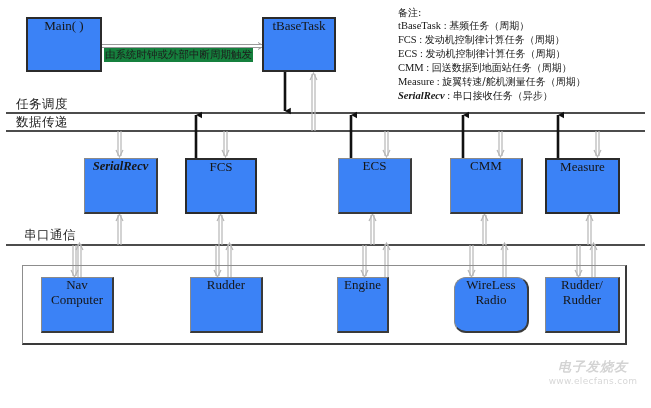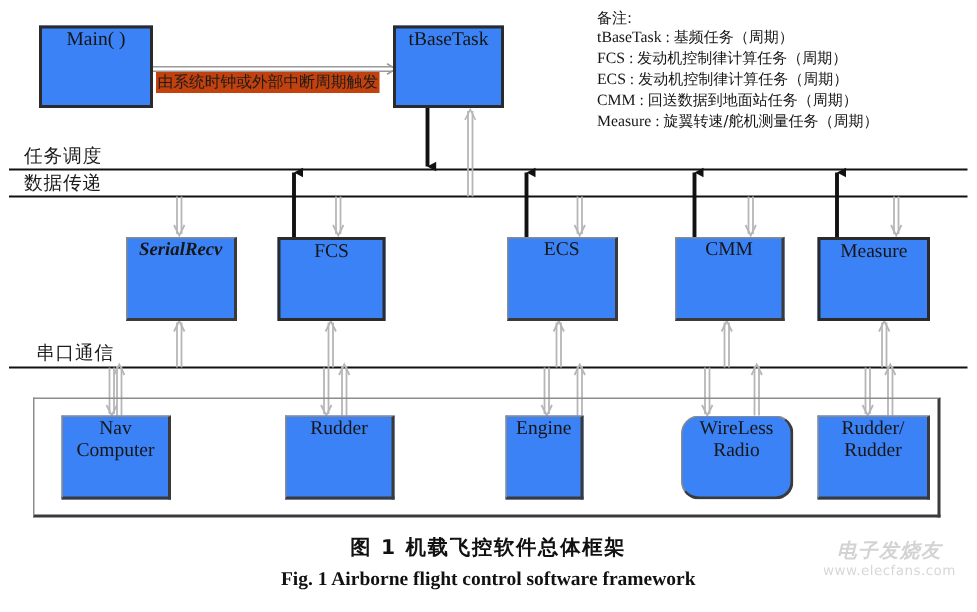--- a/index.html
+++ b/index.html
@@ -58,21 +58,21 @@
     color: #1c1c1c;
     letter-spacing: 0.5px;
     z-index: 6;
     white-space: nowrap;
   }
   .trigger-note {
     position: absolute;
     font-family: "DejaVu Sans", "Liberation Sans", sans-serif;
     font-size: 10.5px;
     color: #1c1c1c;
-    background: #c2410c;
+    background: #15803d;
     padding: 0 1px;
     white-space: nowrap;
     z-index: 7;
   }
   #legend {
     position: absolute;
     left: 398px;
     top: 6px;
     z-index: 8;
     font-size: 10.5px;
@@ -323,25 +323,24 @@
     </span>
     <span class="row">
       <span class="term">ECS</span><span class="term"> : </span><span class="cn">发动机控制律计算任务（周期）</span>
     </span>
     <span class="row">
       <span class="term">CMM</span><span class="term"> : </span><span class="cn">回送数据到地面站任务（周期）</span>
     </span>
     <span class="row">
       <span class="term">Measure</span><span class="term"> : </span><span class="cn">旋翼转速/舵机测量任务（周期）</span>
     </span>
-  </div>
-
-  <div id="caption">
-    <span class="cn-cap">图 1   机载飞控软件总体框架</span>
-    <span class="en-cap">Fig. 1   Airborne flight control software framework</span>
-  </div>
+    <span class="row">
+      <span class="term it">SerialRecv</span><span class="term"> : </span><span class="cn">串口接收任务（异步）</span>
+    </span>
+  </div>
+
 
   <div id="watermark">
     <span class="wm-cn">电子发烧友</span>
     <span class="wm-url">www.elecfans.com</span>
   </div>
 
 </div>
 
 </body></html>

